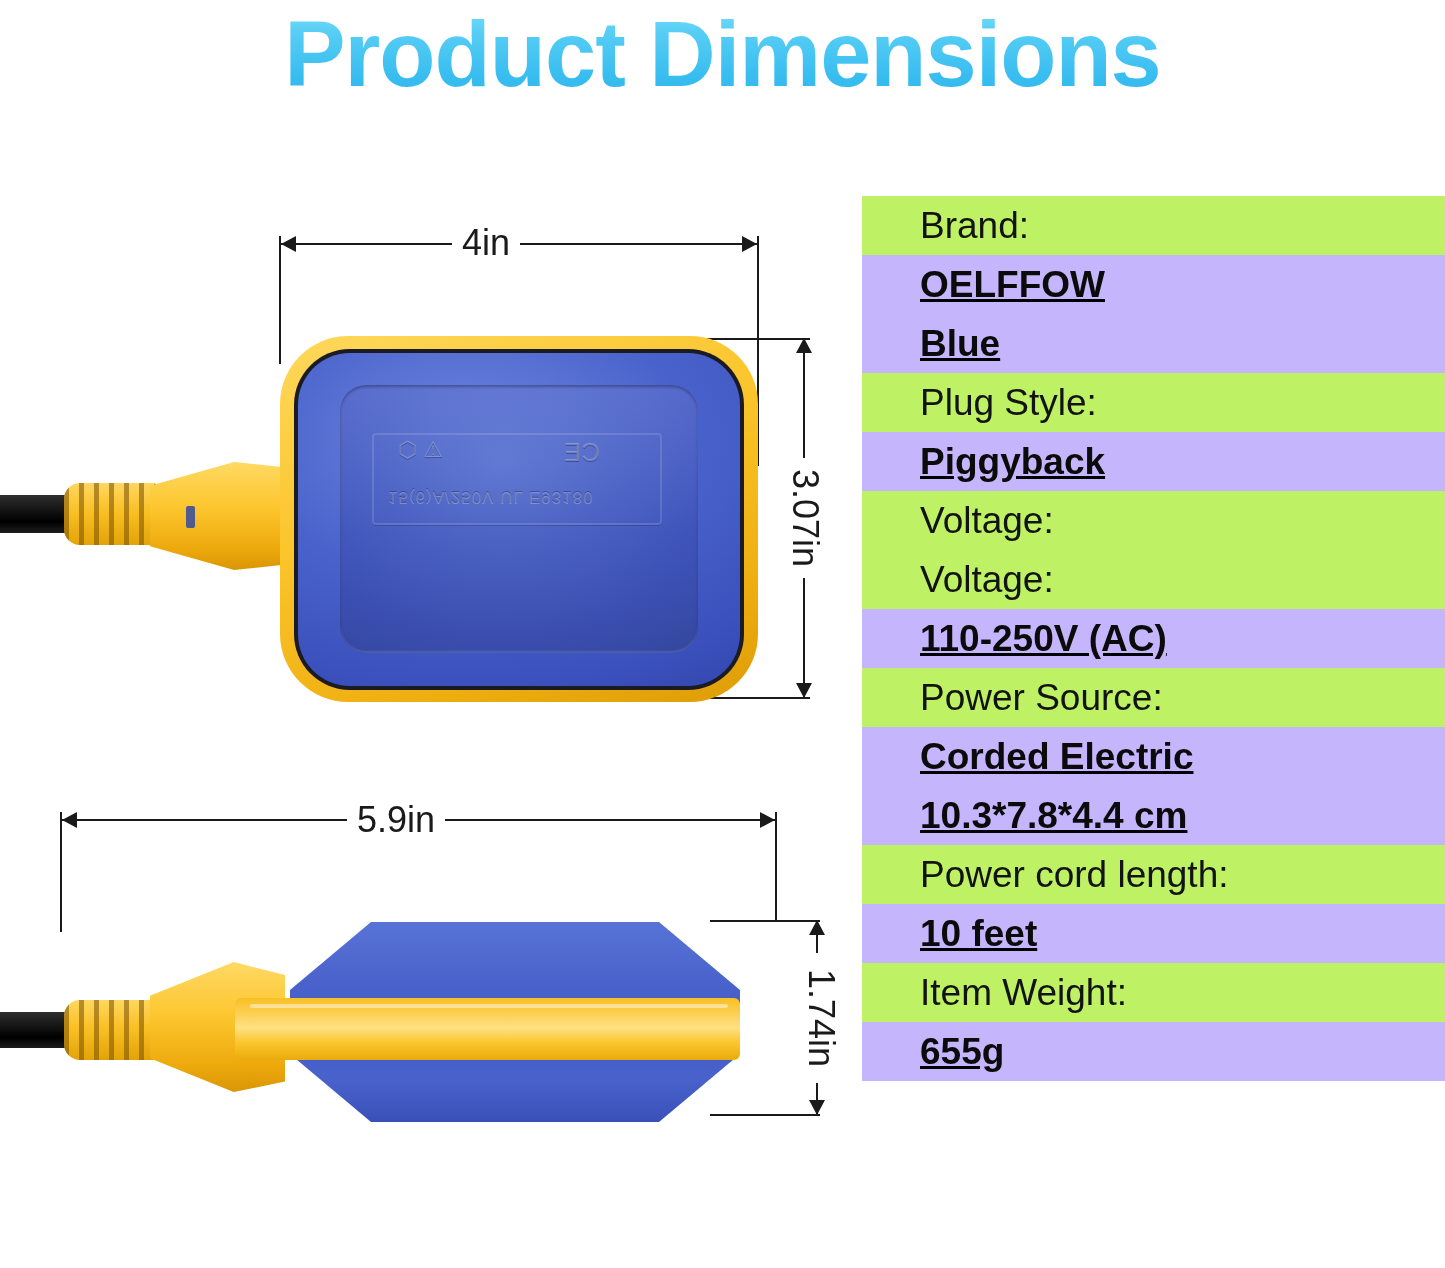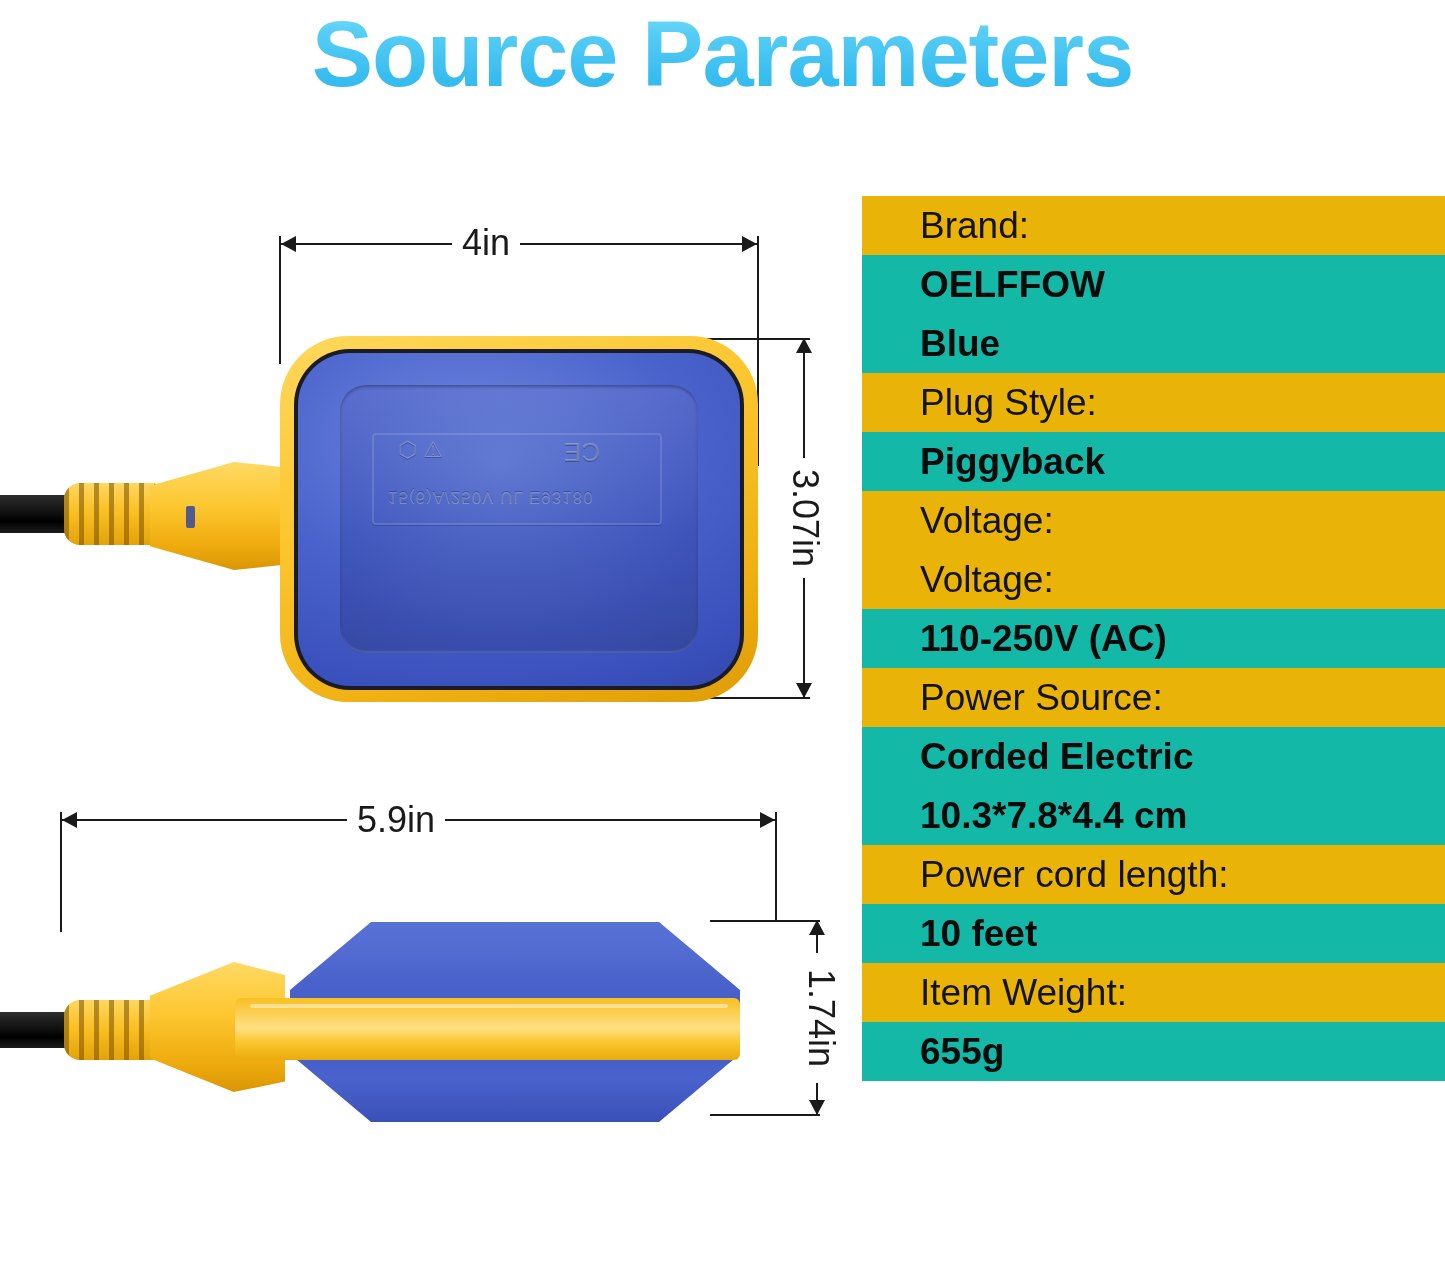--- a/index.html
+++ b/index.html
@@ -221,43 +221,43 @@
     width: 583px;
   }
   .param-row {
     display: flex;
     align-items: center;
     height: 59px;
     padding-left: 58px;
     white-space: nowrap;
     overflow: hidden;
   }
-  .param-row.odd  { background: #eab308; }
-  .param-row.even { background: #14b8a6; }
+  .param-row.odd  { background: #bef264; }
+  .param-row.even { background: #c4b5fd; text-decoration: underline; }
 
   .param-label {
     font-size: 37px;
     font-weight: normal;
     color: #131313;
     line-height: 44px;
   }
   .param-value {
     font-size: 37px;
     font-weight: bold;
     color: #0b0b0b;
     line-height: 44px;
   }
   .param-row.tight .param-label { font-size: 35px; }
 </style>
 </head>
 <body>
 
 <div id="page">
 
-  <div id="title">Source Parameters</div>
+  <div id="title">Product Dimensions</div>
 
   <div>
 
     <div class="ext-line-v" style="left:279px; top:236px; height:128px;"></div>
     <div class="ext-line-v" style="left:757px; top:236px; height:230px;"></div>
     <div class="dim-line-h" style="left:281px; top:243px; width:476px;"></div>
     <div class="arrow arrow-left" style="left:281px; top:236px;"></div>
     <div class="arrow arrow-right" style="left:742px; top:236px;"></div>
     <div class="dim-label" style="left:452px; top:223px;">4in</div>
 

